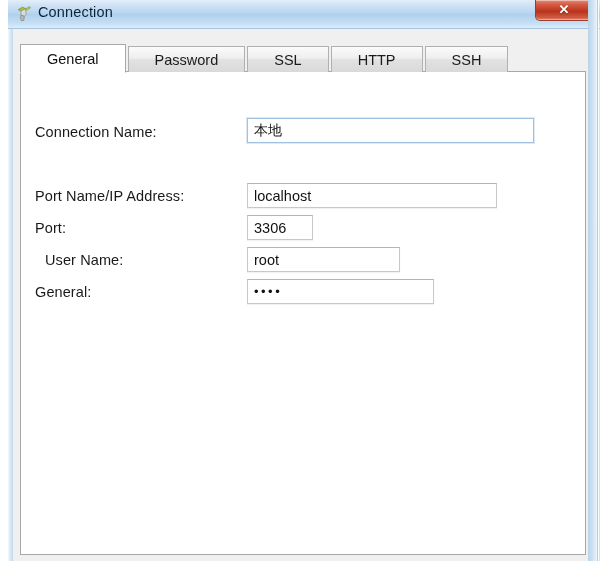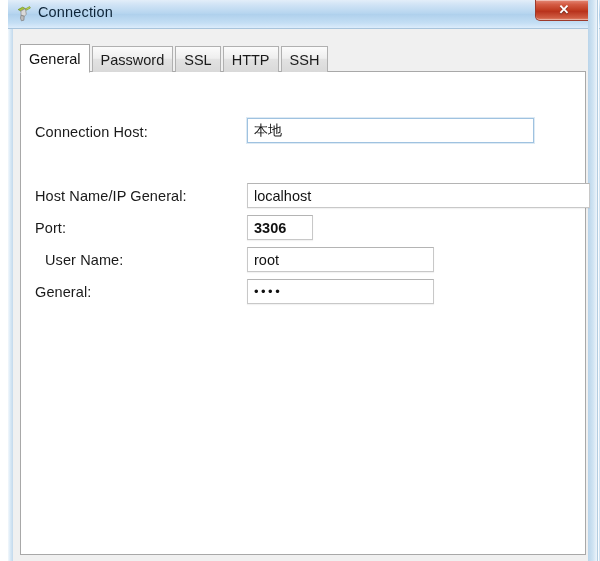--- a/index.html
+++ b/index.html
@@ -118,21 +118,21 @@
     position: absolute;
     left: 7px; top: 14px;
     height: 29px;
     display: flex;
     align-items: flex-end;
     z-index: 3;
   }
   .tab {
     position: relative;
     height: 26px;
-    padding: 0 8px;
+    padding: 0 26px;
     display: flex;
     align-items: center;
     justify-content: center;
     box-sizing: border-box;
     font-size: 14.5px;
     color: #1b1b1b;
     background: linear-gradient(to bottom, #fbfbfb 0%, #eeeeee 45%, #e2e2e2 50%, #d9d9d9 100%);
     border: 1px solid #b0b0b0;
     border-bottom: none;
     margin-right: 2px;
@@ -260,31 +260,31 @@
       <div class="tab">
           <span>HTTP</span>
         </div>
       <div class="tab">
           <span>SSH</span>
         </div>
     </div>
 
     <div id="tabpanel">
 
-      <div class="form-label" style="left:14px; top:52px;">Connection Host:</div>
+      <div class="form-label" style="left:14px; top:52px;">Connection Name:</div>
       <div class="field focused cjk" style="left:226px; top:46px; width:287px;">本地</div>
 
-      <div class="form-label" style="left:14px; top:116px;">Host Name/IP General:</div>
-      <div class="field" style="left:226px; top:111px; width:343px;">localhost</div>
+      <div class="form-label" style="left:14px; top:116px;">Port Name/IP Address:</div>
+      <div class="field" style="left:226px; top:111px; width:250px;">localhost</div>
 
       <div class="form-label" style="left:14px; top:148px;text-align:right;">Port:</div>
-      <div class="field" style="left:226px; top:143px; width:66px;font-weight:bold;">3306</div>
+      <div class="field" style="left:226px; top:143px; width:66px;">3306</div>
 
       <div class="form-label" style="left:24px; top:180px;">User Name:</div>
-      <div class="field" style="left:226px; top:175px; width:187px;">root</div>
+      <div class="field" style="left:226px; top:175px; width:153px;">root</div>
 
       <div class="form-label" style="left:14px; top:212px;">General:</div>
       <div class="field" style="left:226px; top:207px; width:187px;">
           <span class="dots">••••</span>
         </div>
 
     </div>
 
     <div id="savepw-row">
       <span id="savepw-box">

